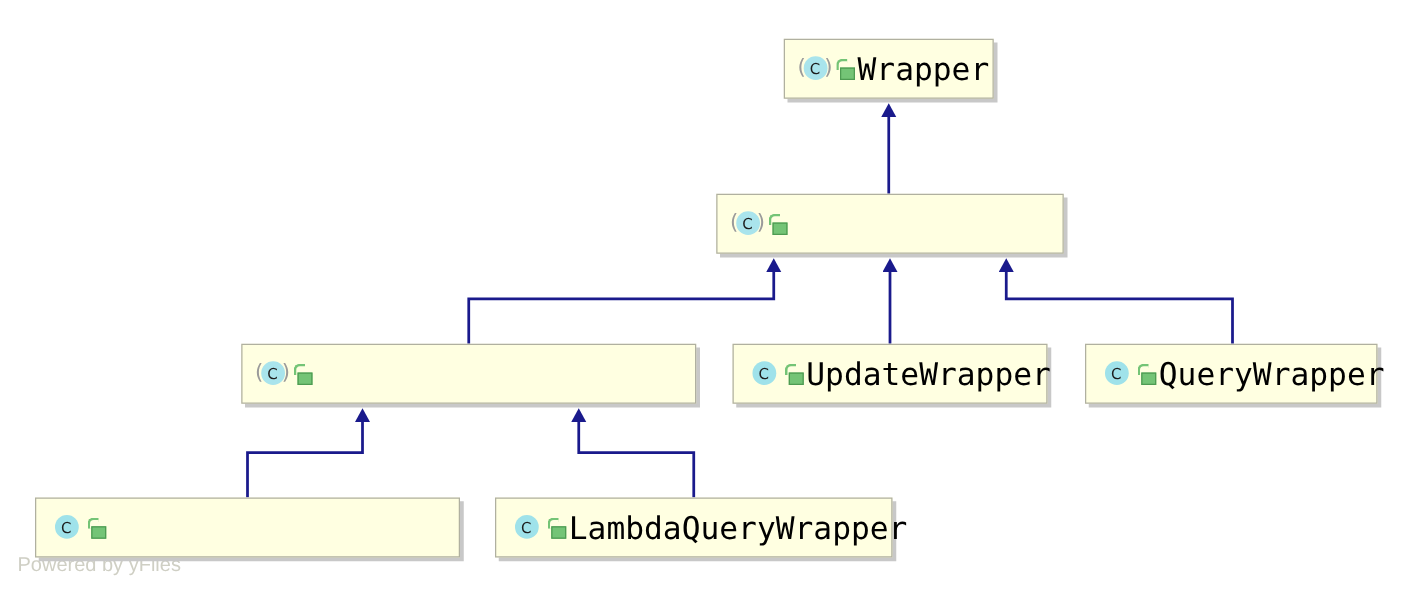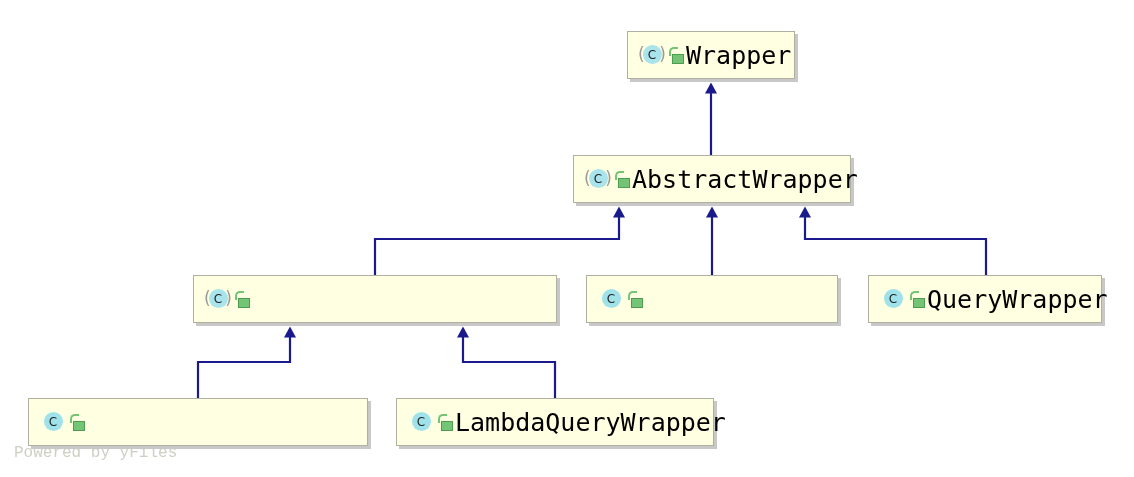--- a/index.html
+++ b/index.html
@@ -113,21 +113,21 @@
     font-size: 25px;
     color: #000000;
     letter-spacing: 0px;
     padding-right: 14px;
     white-space: nowrap;
   }
   #watermark {
     position: absolute;
     left: 14px;
     top: 444px;
-    font-family: Liberation Mono, monospace;
+    font-family: Liberation Sans, sans-serif;
     font-size: 16px;
     color: #cfcfc4;
     z-index: 2;
     white-space: nowrap;
   }
 </style>
 </head>
 <body>
 
 <div id="canvas">
@@ -171,21 +171,20 @@
         <span class="paren l">(</span>
         <span class="disc"></span>
         <span class="glyph">C</span>
         <span class="paren r">)</span>
       </span>
       <span class="lock-icon">
         <span class="shackle"></span>
         <span class="body"></span>
       </span>
     </span>
-    <span class="node-label">AbstractWrapper</span>
   </div>
 
   <div class="uml-node" style="left:193px; top:275px; width:364px; height:48px;">
     <span class="node-icons">
       <span class="class-icon abstract">
         <span class="paren l">(</span>
         <span class="disc"></span>
         <span class="glyph">C</span>
         <span class="paren r">)</span>
       </span>
@@ -200,20 +199,21 @@
     <span class="node-icons">
       <span class="class-icon">
         <span class="disc"></span>
         <span class="glyph">C</span>
       </span>
       <span class="lock-icon">
         <span class="shackle"></span>
         <span class="body"></span>
       </span>
     </span>
+    <span class="node-label">UpdateWrapper</span>
   </div>
 
   <div class="uml-node" style="left:868px; top:275px; width:234px; height:48px;">
     <span class="node-icons">
       <span class="class-icon">
         <span class="disc"></span>
         <span class="glyph">C</span>
       </span>
       <span class="lock-icon">
         <span class="shackle"></span>

